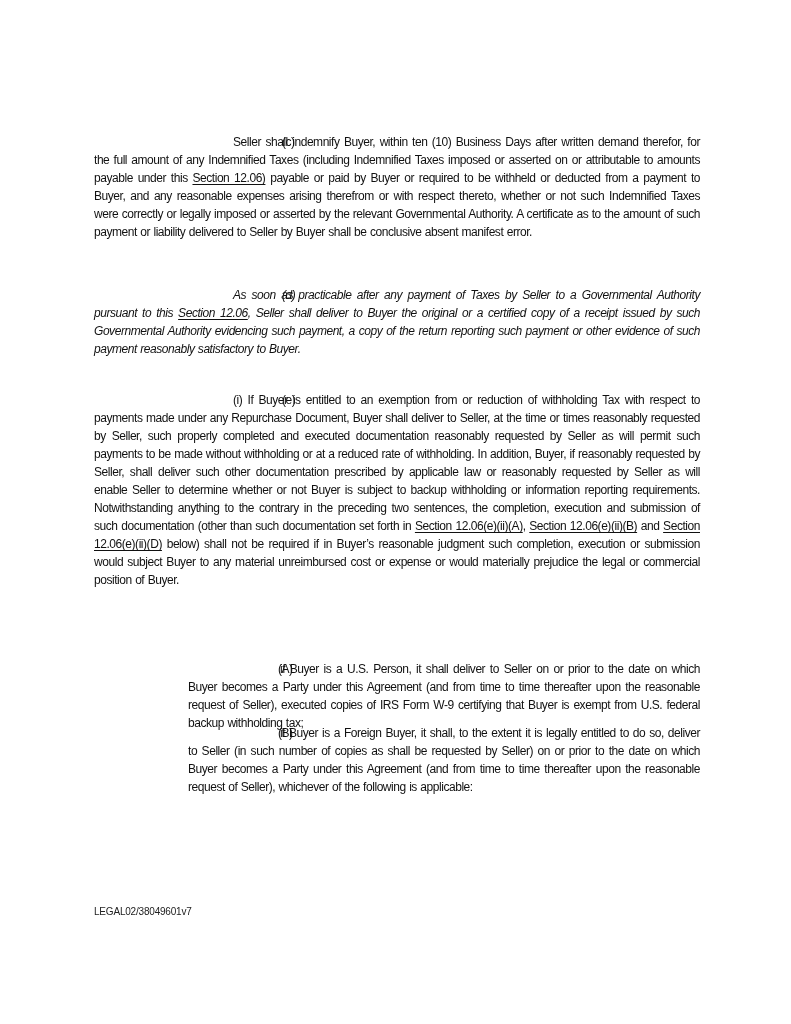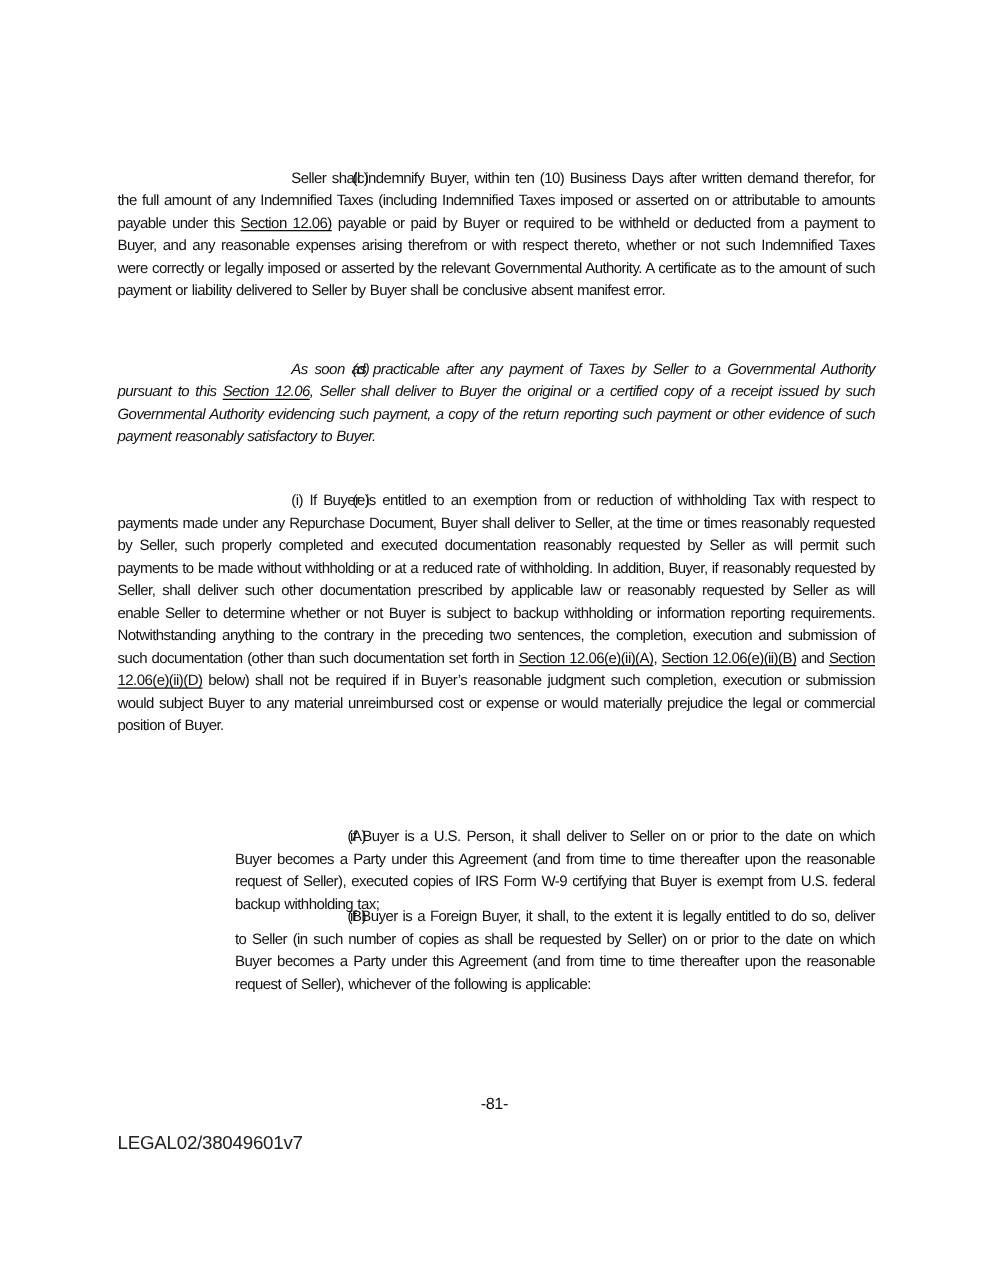--- a/index.html
+++ b/index.html
@@ -29,36 +29,35 @@
   .lbl-c { width: 45px; }
   .lbl-ii { width: 47px; }
   .lbl-A { width: 47px; }
   .lbl-I { width: 47px; }
   #page-number {
     position: absolute; left: 0; width: 791px; top: 875px;
     text-align: center; font-size: 13px; letter-spacing: -0.3px;
   }
   #doc-id {
     position: absolute; left: 94px; top: 906px;
-    font-size: 15px; letter-spacing: -0.2px; color: #222;
+    font-size: 10px; letter-spacing: -0.2px; color: #222;
   }
 </style>
 </head>
 <body>
 
 <div class="page">
 
   <p class="para" id="p-c"><span class="lbl lbl-c">(c)</span><span>Seller shall indemnify Buyer, within ten (10) Business Days after written demand therefor, for the full amount of any Indemnified Taxes (including Indemnified Taxes imposed or asserted on or attributable to amounts payable under this </span><span class="u">Section 12.06)</span><span> payable or paid by Buyer or required to be withheld or deducted from a payment to Buyer, and any reasonable expenses arising therefrom or with respect thereto, whether or not such Indemnified Taxes were correctly or legally imposed or asserted by the relevant Governmental Authority.  A certificate as to the amount of such payment or liability delivered to Seller by Buyer shall be conclusive absent manifest error.</span></p>
 
   <p class="para" id="p-d"><span class="lbl lbl-c">(d)</span><span>As soon as practicable after any payment of Taxes by Seller to a Governmental Authority pursuant to this </span><span class="u">Section 12.06</span><span>, Seller shall deliver to Buyer the original or a certified copy of a receipt issued by such Governmental Authority evidencing such payment, a copy of the return reporting such payment or other evidence of such payment reasonably satisfactory to Buyer.</span></p>
 
   <p class="para" id="p-e"><span class="lbl lbl-c">(e)</span><span>(i) If Buyer is entitled to an exemption from or reduction of withholding Tax with respect to payments made under any Repurchase Document, Buyer shall deliver to Seller, at the time or times reasonably requested by Seller, such properly completed and executed documentation reasonably requested by Seller as will permit such payments to be made without withholding or at a reduced rate of withholding.  In addition, Buyer, if reasonably requested by Seller, shall deliver such other documentation prescribed by applicable law or reasonably requested by Seller as will enable Seller to determine whether or not Buyer is subject to backup withholding or information reporting requirements.  Notwithstanding anything to the contrary in the preceding two sentences, the completion, execution and submission of such documentation (other than such documentation set forth in </span><span class="u">Section 12.06(e)(ii)(A)</span><span>, </span><span class="u">Section 12.06(e)(ii)(B)</span><span> and </span><span class="u">Section 12.06(e)(ii)(D)</span><span> below) shall not be required if in Buyer’s reasonable judgment such completion, execution or submission would subject Buyer to any material unreimbursed cost or expense or would materially prejudice the legal or commercial position of Buyer.</span></p>
 
 
   <p class="para" id="p-A"><span class="lbl lbl-A">(A)</span><span>if Buyer is a U.S. Person, it shall deliver to Seller on or prior to the date on which Buyer becomes a Party under this Agreement (and from time to time thereafter upon the reasonable request of Seller), executed copies of IRS Form W-9 certifying that Buyer is exempt from U.S. federal backup withholding tax;</span></p>
 
   <p class="para" id="p-B"><span class="lbl lbl-A">(B)</span><span>if Buyer is a Foreign Buyer, it shall, to the extent it is legally entitled to do so, deliver to Seller (in such number of copies as shall be requested by Seller) on or prior to the date on which Buyer becomes a Party under this Agreement (and from time to time thereafter upon the reasonable request of Seller), whichever of the following is applicable:</span></p>
 
 
-  <div id="page-number">-81-</div>
   <div id="doc-id">LEGAL02/38049601v7</div>
 
 </div>
 
 </body></html>

